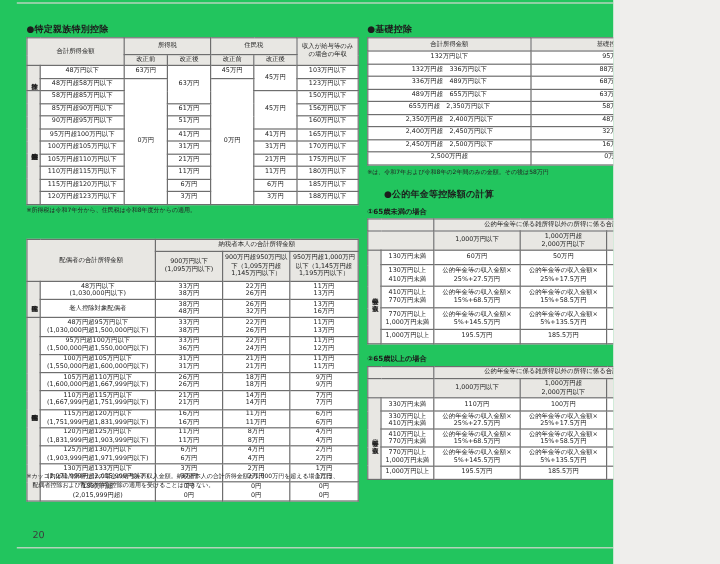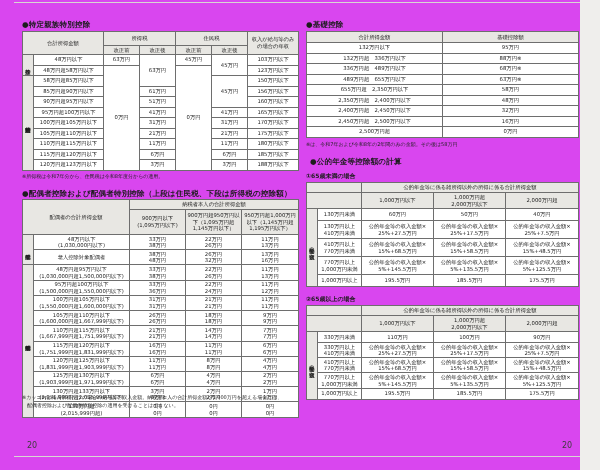--- a/index.html
+++ b/index.html
@@ -1,18 +1,18 @@
 <!DOCTYPE html>
 <html><head>
 <meta charset="utf-8">
 <style>
   * { margin:0; padding:0; box-sizing:border-box; }
   html,body { width:600px; height:470px; }
   body { background:#efeeec; font-family:"DejaVu Sans","Liberation Sans",sans-serif; color:#1c1c1c; }
-  .spread { position:relative; width:580px; height:470px; background:#d946ef; overflow:hidden;padding-left:32px; }
+  .spread { position:relative; width:511px; height:470px; background:#22c55e; overflow:hidden;padding-left:32px; }
   .edge { position:absolute; background:#d8d7d2; }
   .sec-title { position:absolute; font-size:7.5px; font-weight:bold; letter-spacing:.2px; white-space:nowrap; }
   .sub-title { position:absolute; font-size:6px; font-weight:bold; white-space:nowrap; }
   .fn { position:absolute; font-size:5px; line-height:1.5; color:#222; white-space:pre-line; }
   .pgnum { position:absolute; font-size:8px; color:#3c3c3c; }
   table.t { position:absolute; border-collapse:collapse; table-layout:fixed; background:#fff; border:1.4px solid #3a3a3a; }
   .t th,.t td { border:.6px solid #6e6e6e; font-size:5.3px; font-weight:normal; text-align:center; vertical-align:middle; padding:.5px 1px; line-height:1.25; overflow:hidden; }
   .t th { background:#e8e7e3; }
   .vlab { writing-mode:vertical-rl; text-orientation:upright; font-size:4.8px; line-height:1; padding:0; letter-spacing:0; }
   .pre { white-space:pre-line; }
@@ -115,21 +115,20 @@
       <td>120万円超123万円以下</td>
       <td>3万円</td>
       <td>3万円</td>
       <td>188万円以下</td>
     </tr>
   </tbody>
     </table>
 
   <div class="fn" style="left:22px;top:173px">※所得税は令和7年分から、住民税は令和8年度分からの適用。</div>
 
-  <div class="sec-title" style="left:22px;top:189px">●配偶者控除および配偶者特別控除（上段は住民税、下段は所得税の控除額）</div>
 
   <table class="t" style="left:22px;top:199px;width:276px">
     <colgroup>
         <col style="width:11px">
         <col style="width:96px">
         <col style="width:56px">
         <col style="width:56px">
         <col style="width:57px">
       </colgroup>
     <tbody>
@@ -317,21 +316,21 @@
         </tr>
     <tr style="height:10.5px">
           <td>2,500万円超</td>
           <td>0万円</td>
         </tr>
   </tbody>
     </table>
 
   <div class="fn" style="left:306px;top:141px">※は、令和7年および令和8年の2年間のみの金額。その後は58万円</div>
 
-  <div class="sec-title" style="left:310px;top:157px">●公的年金等控除額の計算</div>
+  <div class="sec-title" style="left:320px;top:157px">●公的年金等控除額の計算</div>
   <div class="sub-title" style="left:306px;top:172px">①65歳未満の場合</div>
 
   <table class="t" style="left:306px;top:182px;width:272px">
     <colgroup>
         <col style="width:11px">
         <col style="width:44px">
         <col style="width:72px">
         <col style="width:72px">
         <col style="width:73px">
       </colgroup>

